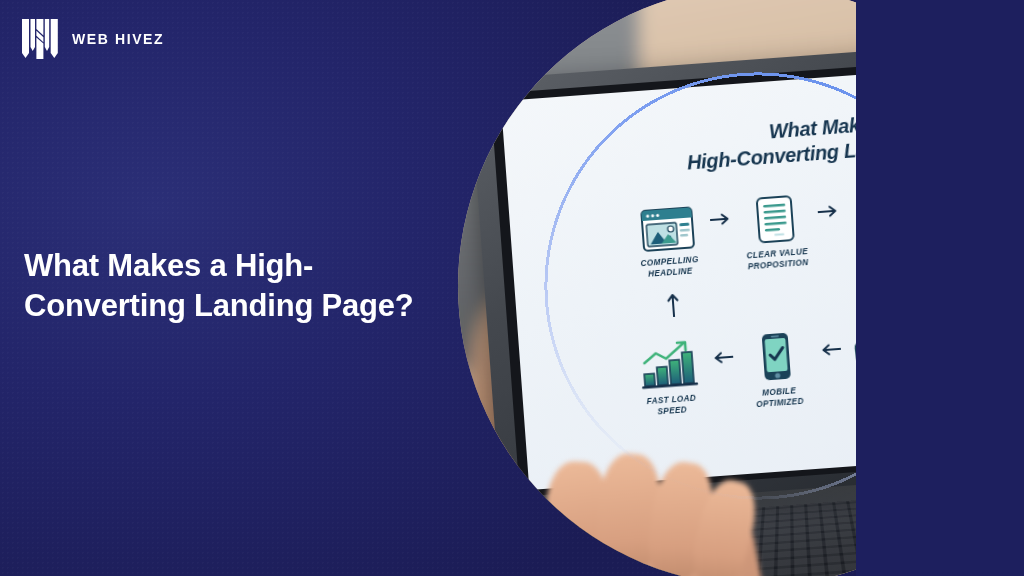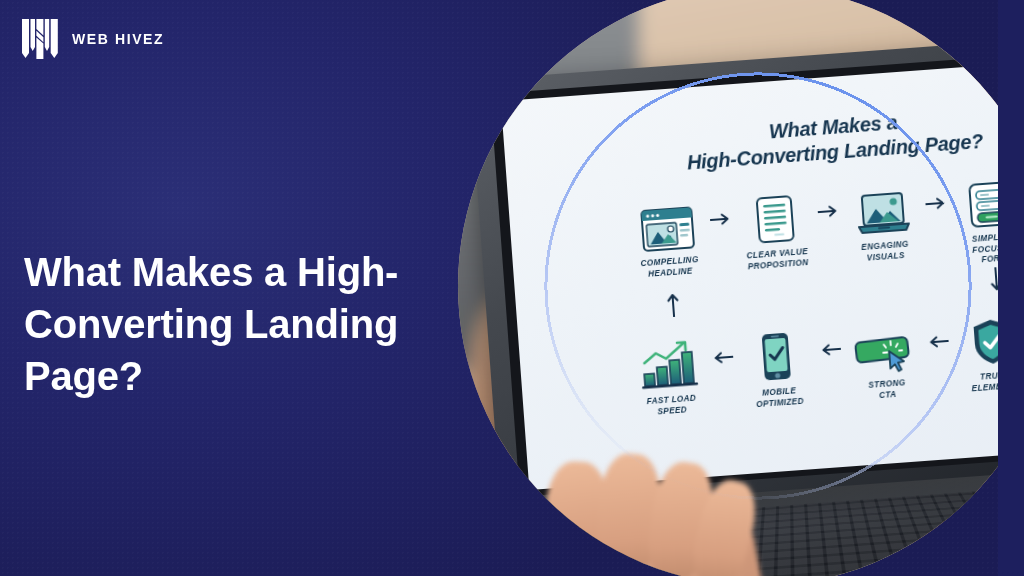--- a/index.html
+++ b/index.html
@@ -4,21 +4,21 @@
 <style>
   * { margin:0; padding:0; box-sizing:border-box; }
   html,body { width:1024px; height:576px; overflow:hidden; }
   body {
     font-family: "Liberation Sans", sans-serif;
     background:#1d1f5e;
     position:relative;
   }
 
   
-  .stage { position:absolute; inset:0; width:998px; height:576px; overflow:hidden; }
+  .stage { position:absolute; inset:0; width:856px; height:576px; overflow:hidden; }
   .bg-gradient {
     position:absolute; inset:0;
     background:
       radial-gradient(ellipse 620px 460px at 18% 36%, #2b2f77 0%, #23256a 42%, #1b1c55 100%),
       linear-gradient(125deg,#262a72 0%,#1e2062 45%,#171845 100%);
   }
   .bg-texture {
     position:absolute; inset:0;
     background-image: radial-gradient(rgba(255,255,255,.045) 1px, transparent 1px);
     background-size:5px 5px;
@@ -32,21 +32,21 @@
   }
   .logo-mark { width:40px; height:44px; display:block; }
   .logo-text {
     color:#fff; font-size:14px; font-weight:700; letter-spacing:1.6px;
     white-space:nowrap;
   }
 
   
   .headline {
     position:absolute; left:24px; top:246px; width:420px;
-    color:#ffffff; font-size:40px; font-weight:700; line-height:1.30;
+    color:#ffffff; font-size:31px; font-weight:700; line-height:1.30;
     letter-spacing:-0.2px;
   }
 
   
   .photo-wrap {
     position:absolute; left:458px; top:-14px;
     width:600px; height:600px;
     border-radius:50%;
     overflow:hidden;
   }

